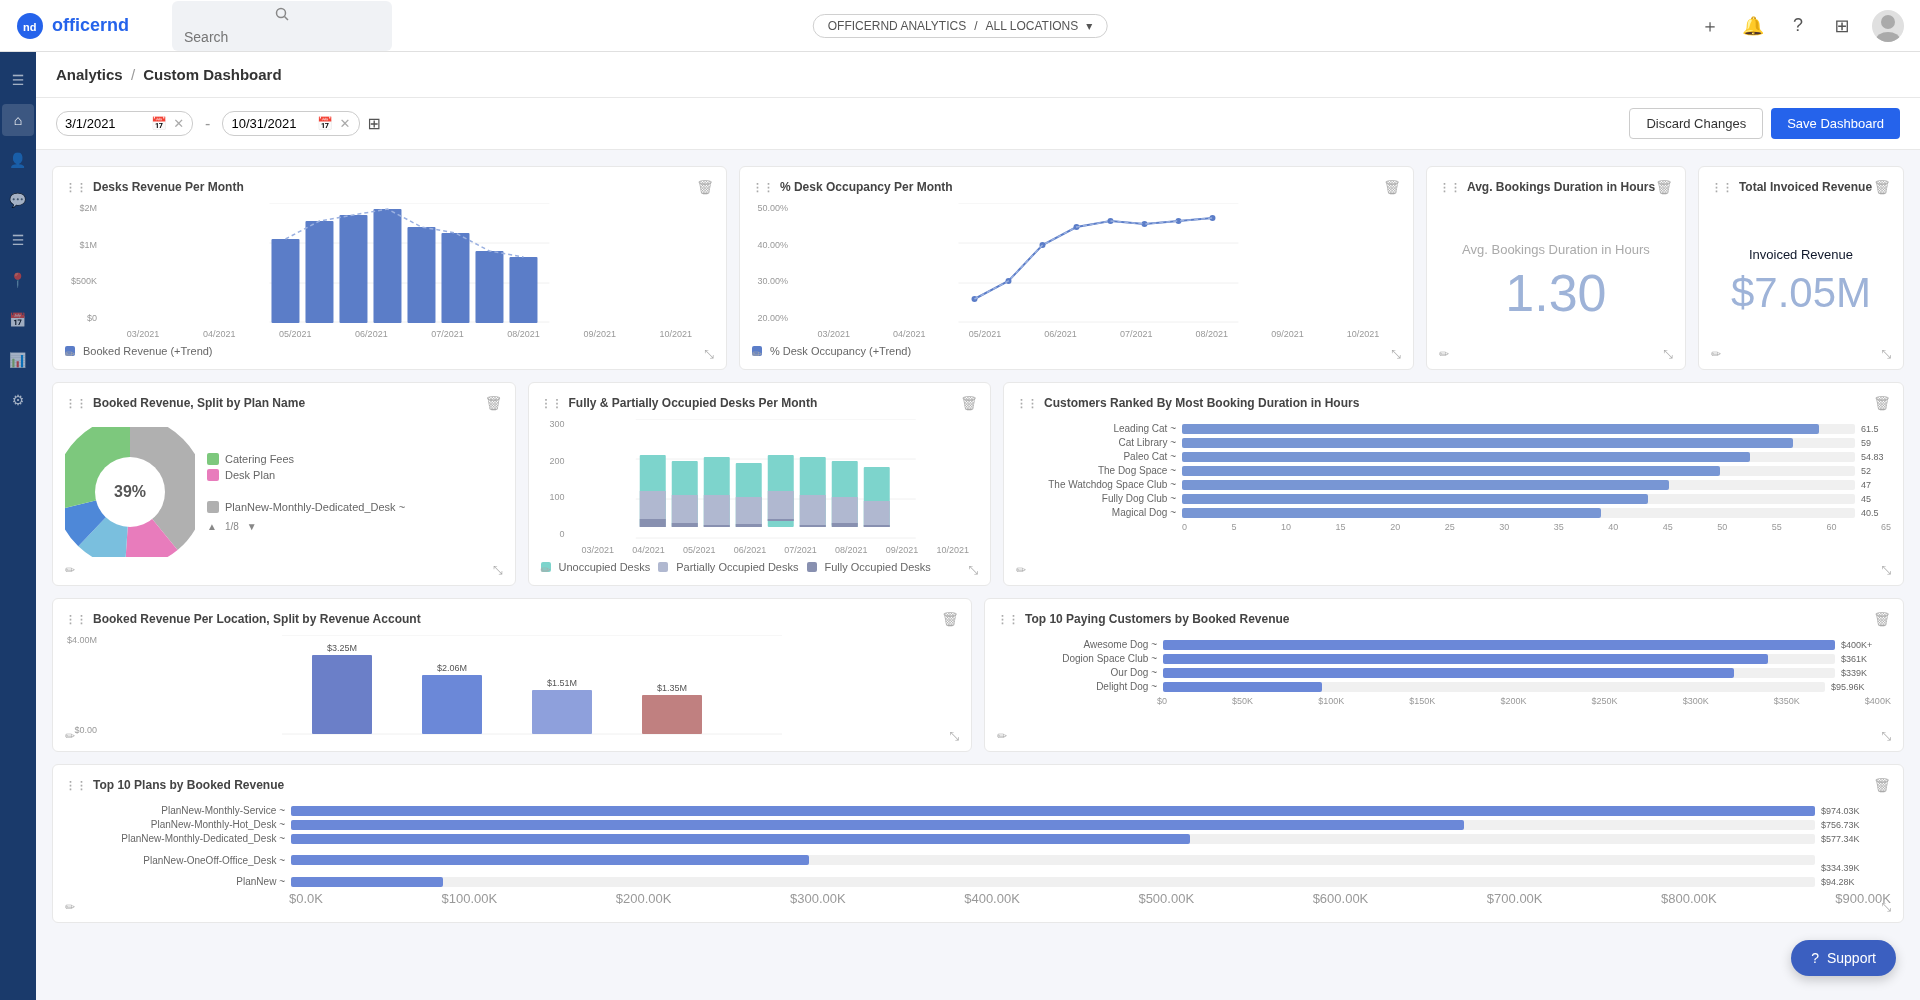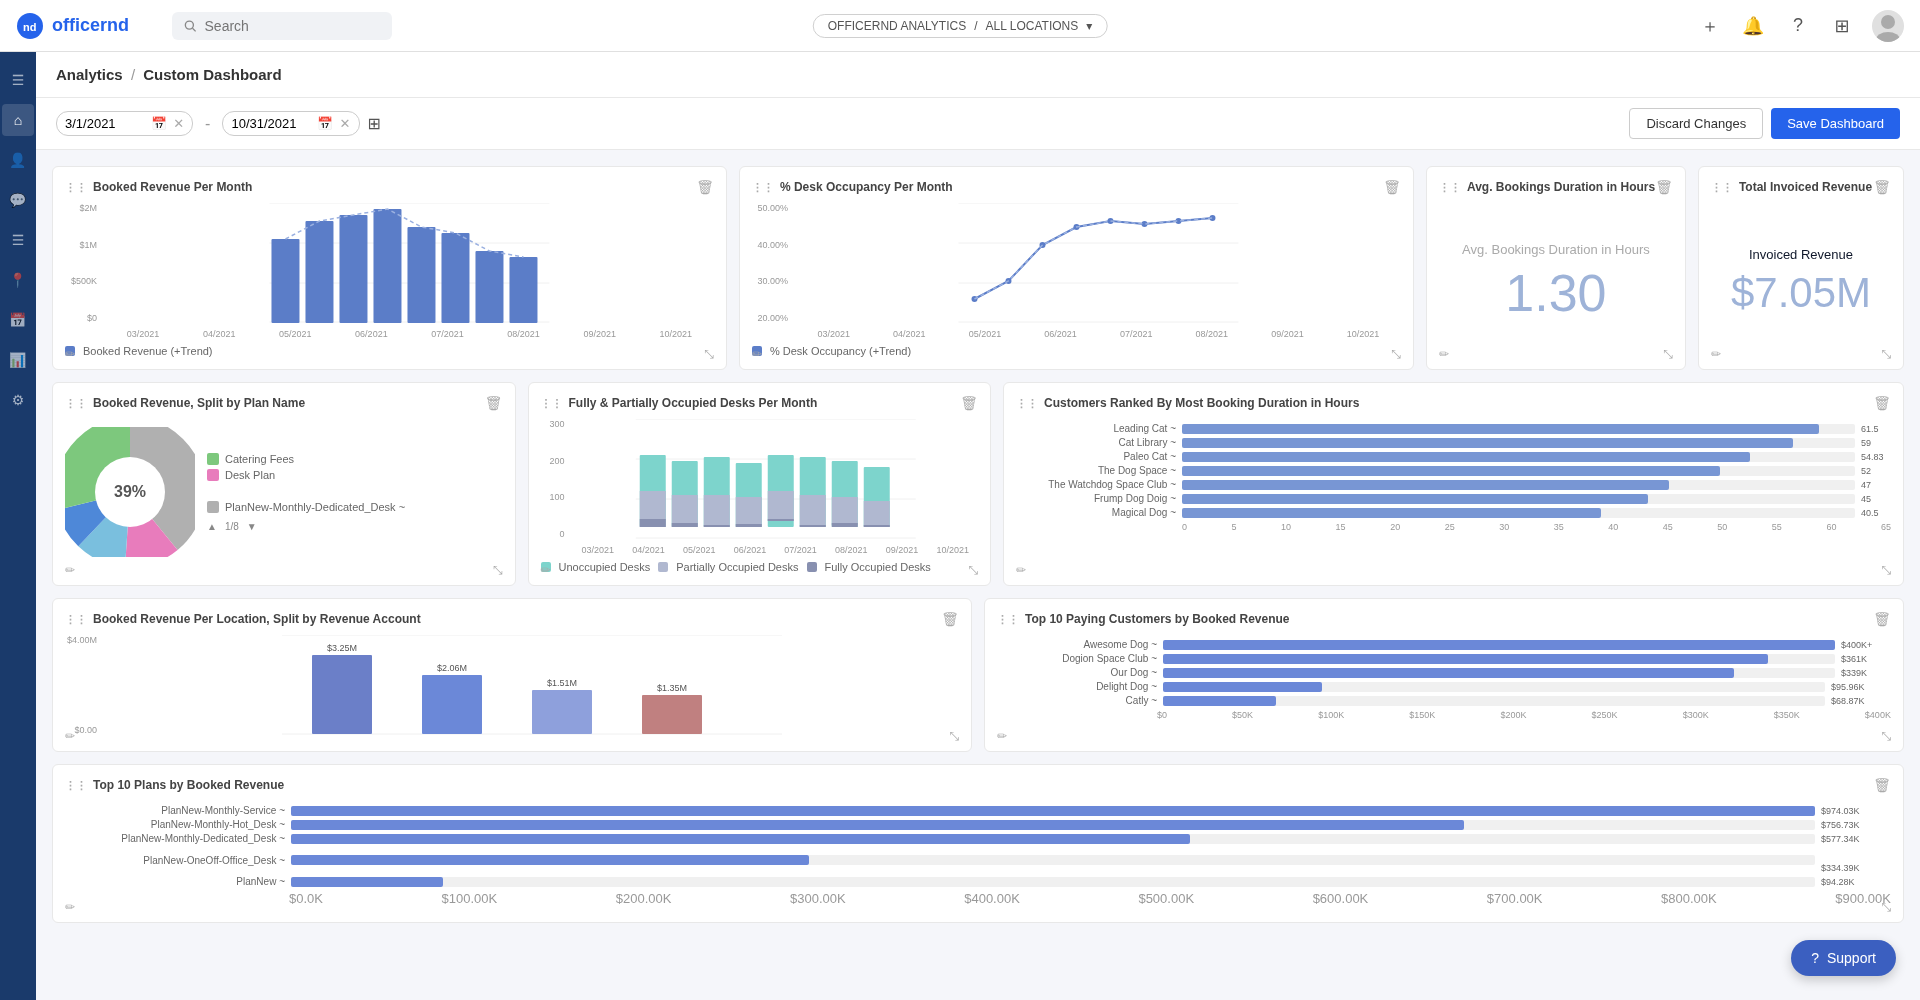--- a/index.html
+++ b/index.html
@@ -9,21 +9,21 @@
     .top-nav {
       position: fixed; top: 0; left: 0; right: 0; height: 52px;
       background: #fff; border-bottom: 1px solid #e0e0e0;
       display: flex; align-items: center; z-index: 100;
       padding: 0 16px; gap: 16px;
     }
     .top-nav .logo { display: flex; align-items: center; gap: 8px; font-weight: 700; color: #2563eb; font-size: 18px; min-width: 140px; }
     .top-nav .logo svg { width: 28px; height: 28px; }
     .search-bar {
       display: flex; align-items: center; background: #f0f2f5; border-radius: 6px;
-      padding: 6px 12px; gap: 8px; width: 220px;
+      padding: 6px 12px; gap: 8px; width: 220px; flex-direction: column;
     }
     .search-bar input { background: none; border: none; outline: none; font-size: 14px; color: #666; width: 100%; }
     .top-nav-right { margin-left: auto; display: flex; align-items: center; gap: 16px; }
     .nav-icon { width: 28px; height: 28px; display: flex; align-items: center; justify-content: center; cursor: pointer; color: #555; font-size: 18px; }
     .avatar { width: 32px; height: 32px; border-radius: 50%; background: #e0e0e0; overflow: hidden; cursor: pointer; }
 
     
     .sidebar {
       position: fixed; top: 52px; left: 0; bottom: 0; width: 36px;
       background: #1a3a6b; display: flex; flex-direction: column; align-items: center;
@@ -208,21 +208,21 @@
   </div>
 
   <div class="full-layout">
 
     <div class="row">
 
       <div class="widget col-half">
         <div class="widget-header">
           <div class="widget-title">
             <span class="grip">⋮⋮</span>
-            <span>Booked Revenue Per Month</span>
+            <span>Desks Revenue Per Month</span>
           </div>
           <span class="widget-delete">🗑</span>
         </div>
         <div class="chart-area">
           <div style="display:flex;gap:4px;">
             <div style="display:flex;flex-direction:column;justify-content:space-between;height:120px;font-size:9px;color:#999;text-align:right;padding-right:4px;min-width:36px;">
               <span>$2M</span>
                 <span>$1M</span>
                 <span>$500K</span>
                 <span>$0</span>
@@ -533,21 +533,21 @@
             <span class="h-bar-val">52</span>
           </div>
           <div class="h-bar-row">
             <span class="h-bar-label">The Watchdog Space Club ~</span>
             <div class="h-bar-bg">
                 <div class="h-bar-fill" style="width:72.3%;"></div>
               </div>
             <span class="h-bar-val">47</span>
           </div>
           <div class="h-bar-row">
-            <span class="h-bar-label">Frump Dog Doig ~</span>
+            <span class="h-bar-label">Fully Dog Club ~</span>
             <div class="h-bar-bg">
                 <div class="h-bar-fill" style="width:69.2%;"></div>
               </div>
             <span class="h-bar-val">45</span>
           </div>
           <div class="h-bar-row">
             <span class="h-bar-label">Magical Dog ~</span>
             <div class="h-bar-bg">
                 <div class="h-bar-fill" style="width:62.3%;"></div>
               </div>
@@ -644,27 +644,20 @@
               </div>
             <span class="h-bar-val" style="width:50px;font-size:9px;">$339K</span>
           </div>
           <div class="h-bar-row">
             <span class="h-bar-label">Delight Dog ~</span>
             <div class="h-bar-bg">
                 <div class="h-bar-fill" style="width:24%;background:#6b88d8;"></div>
               </div>
             <span class="h-bar-val" style="width:60px;font-size:9px;">$95.96K</span>
           </div>
-          <div class="h-bar-row">
-            <span class="h-bar-label">Catly ~</span>
-            <div class="h-bar-bg">
-                <div class="h-bar-fill" style="width:17%;background:#6b88d8;"></div>
-              </div>
-            <span class="h-bar-val" style="width:60px;font-size:9px;">$68.87K</span>
-          </div>
           <div class="h-axis" style="padding-left:160px;">
             <span>$0</span>
               <span>$50K</span>
               <span>$100K</span>
               <span>$150K</span>
               <span>$200K</span>
               <span>$250K</span>
               <span>$300K</span>
               <span>$350K</span>
               <span>$400K</span>

